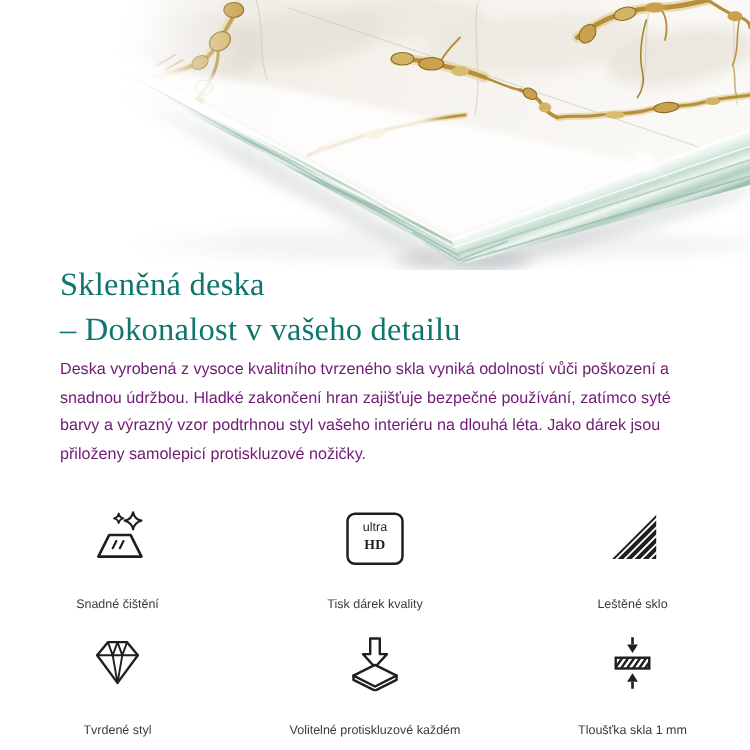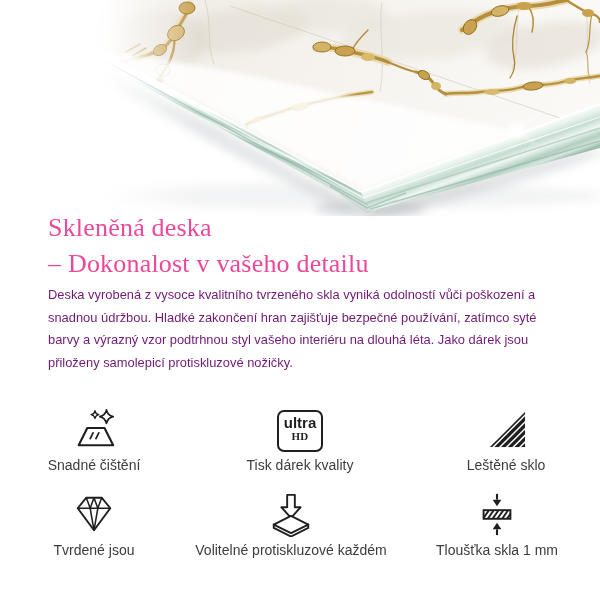--- a/index.html
+++ b/index.html
@@ -7,38 +7,38 @@
     width:600px;height:600px;position:relative;overflow:hidden;
     background:#ffffff;
     font-family:"Liberation Sans", sans-serif;
     -webkit-font-smoothing:antialiased;
   }
   .hero{position:absolute;top:0;left:0;display:block;}
   .title{
     position:absolute;left:48px;top:210px;margin:0;
     font-family:"Liberation Serif", serif;
     font-weight:400;font-size:26px;line-height:36px;
-    color:#ec4899;letter-spacing:.2px;
+    color:#0f766e;letter-spacing:.2px;
   }
   .desc{
     position:absolute;left:48px;top:284px;width:518px;margin:0;
     font-size:12.9px;line-height:22.5px;color:#701a75;
   }
   .features{position:absolute;left:42px;right:42px;top:402px;}
   .frow{display:flex;justify-content:space-between;align-items:flex-start;margin-bottom:14px;}
   .feature{display:flex;flex-direction:column;align-items:center;min-width:104px;}
   .icon-box{height:50px;display:flex;align-items:flex-end;justify-content:center;}
-  .feature-label{margin-top:5px;font-size:14px;color:#3c3c3c;white-space:nowrap;}
+  .feature-label{margin-top:26px;font-size:10px;color:#3c3c3c;white-space:nowrap;}
   .icon{stroke:#1f1f1f;fill:none;stroke-width:2;}
   .uhd{
     box-sizing:border-box;width:46px;height:42px;border:2.5px solid #1f1f1f;border-radius:7px;
     display:flex;flex-direction:column;align-items:center;justify-content:center;
     background:#fff;
   }
-  .uhd-top{font-size:15px;font-weight:bold;color:#1f1f1f;line-height:11px;}
+  .uhd-top{font-size:10px;font-weight:normal;color:#1f1f1f;line-height:11px;}
   .uhd-bottom{font-size:11px;font-weight:bold;color:#1f1f1f;line-height:17px;margin-top:0px;letter-spacing:.3px;font-family:Liberation Serif, serif;}
 </style>
 </head>
 <body>
 
 <svg class="hero" width="600" height="216" viewBox="0 0 600 216" aria-hidden="true">
   <defs>
     <clipPath id="surfClip">
       <polygon points="92,46 104,0 600,0 600,104 361,192"></polygon>
     </clipPath>
@@ -247,21 +247,21 @@
 
     <div class="feature">
       <div class="icon-box">
         <svg class="icon" width="46" height="46" viewBox="0 0 48 48" stroke-linejoin="round" stroke-linecap="round">
           <path d="M7 18 L16 7 L32 7 L41 18 L24 41 Z"></path>
           <path d="M7 18 L41 18" stroke-width="1.6"></path>
           <path d="M16 7 L20 18 M24 7 L20 18 M24 7 L28 18 M32 7 L28 18" stroke-width="1.6"></path>
           <path d="M20 18 L24 41 M28 18 L24 41" stroke-width="1.6"></path>
         </svg>
       </div>
-      <div class="feature-label">Tvrdené jsou</div>
+      <div class="feature-label">Tvrdené styl</div>
     </div>
 
     <div class="feature">
       <div class="icon-box">
         <svg class="icon" width="46" height="46" viewBox="0 0 48 48" stroke-linejoin="round" stroke-linecap="round">
           <path d="M20 4 L28 4 L28 17 L34 17 L24 28 L14 17 L20 17 Z" fill="#fff"></path>
           <path d="M24 26 L42 35 L24 44 L6 35 Z" fill="#fff"></path>
           <path d="M6 35 L6 38.5 L24 47.5 L42 38.5 L42 35"></path>
         </svg>
       </div>

